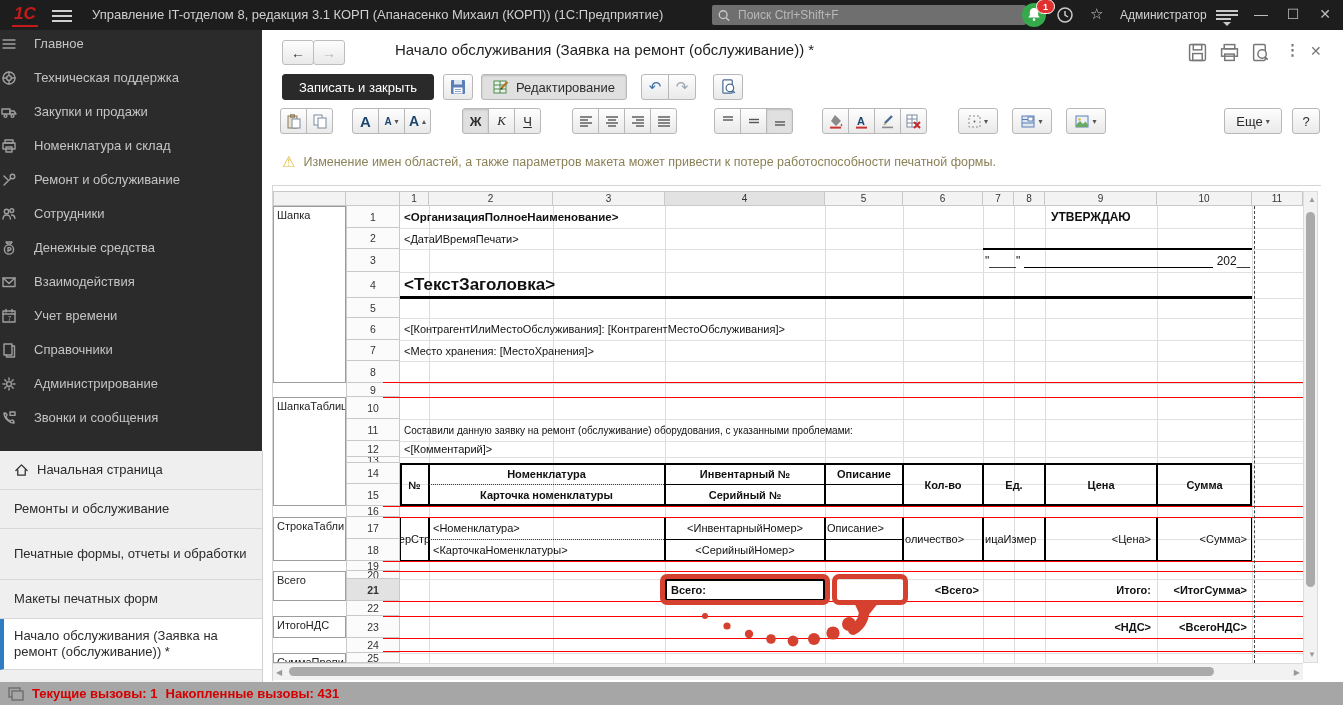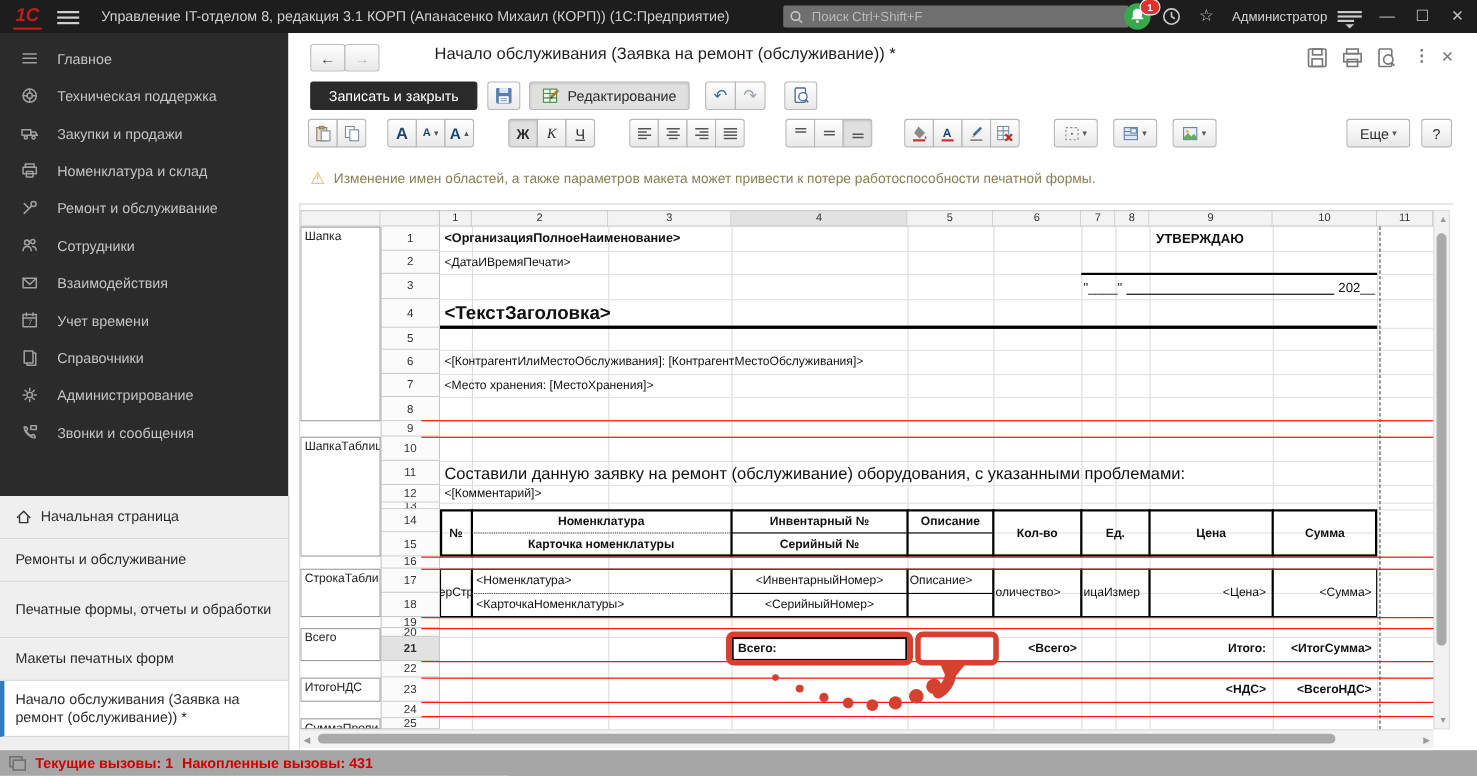--- a/index.html
+++ b/index.html
@@ -17,21 +17,21 @@
   .searchbox input::placeholder{color:#b9b9b9;}
   .bellwrap{position:absolute;left:1022px;top:3px;width:24px;height:24px;background:#35a94c;border-radius:50%;}
   .badge{position:absolute;left:14px;top:-4px;min-width:13px;height:13px;background:#e03131;border:1px solid #fff;border-radius:8px;color:#fff;font-size:9px;font-weight:bold;display:flex;align-items:center;justify-content:center;padding:0 2px;}
   .ticon{position:absolute;top:5px;color:#c9c9c9;font-size:15px;}
   .winbtn{position:absolute;top:6px;color:#bdbdbd;font-size:14px;width:22px;text-align:center;}
   .usermenu{position:absolute;left:1216px;top:8px;width:22px;height:14px;}
   .usermenu i{display:block;height:2px;background:#c9c9c9;margin:2px 0;}
   .usermenu .car{width:0;height:0;border-left:4px solid transparent;border-right:4px solid transparent;border-top:4px solid #c9c9c9;background:none;margin:1px auto 0;}
   
   .sidenav{position:absolute;left:0;top:30px;width:262px;height:421px;background:#2b2b2b;padding-top:6px;box-sizing:border-box;}
-  .snav-item{display:flex;align-items:center;height:34px;padding-left:18px;color:#c4c4c4;font-size:13px;gap:16px;cursor:default;}
+  .snav-item{display:flex;height:34px;color:#c4c4c4;font-size:13px;gap:16px;cursor:default;}
   .snav-item svg{flex:0 0 18px;}
   .pages{position:absolute;left:0;top:451px;width:262px;height:231px;background:#efefef;border-right:1px solid #d0d0d0;}
   .page-item{display:flex;align-items:center;min-height:34px;padding:2px 10px 2px 14px;border-bottom:1px solid #d8d8d8;color:#2b2b2b;font-size:13px;gap:8px;line-height:1.25;}
   .page-item.active{background:#fff;border-left:4px solid #2f7cc3;padding-left:10px;}
   
   .statusbar{position:absolute;left:0;top:682px;width:1343px;height:23px;background:#a6a6a6;display:flex;align-items:center;padding-left:8px;gap:8px;box-sizing:border-box;}
   .statusbar .txt{color:#d40000;font-size:13px;font-weight:bold;white-space:nowrap;}
   
   .navbtn{position:absolute;top:40px;width:30px;height:23px;border:1px solid #bdbdbd;background:linear-gradient(#fdfdfd,#e9e9e9);border-radius:3px;display:flex;align-items:center;justify-content:center;font-size:14px;}
   .pgtitle{position:absolute;left:395px;top:41px;font-size:15px;color:#1e1e1e;white-space:nowrap;}
@@ -172,20 +172,28 @@
       <svg class="icn" width="18" height="16" viewBox="0 0 16 16">
           <circle cx="5.5" cy="5.5" r="2.2"></circle>
           <circle cx="10.8" cy="4.6" r="1.9"></circle>
           <path d="M2 13c0-2.4 1.6-4 3.8-4s3.6 1.6 3.6 4"></path>
           <path d="M10.5 9c2 0 3.3 1.4 3.3 3.4"></path>
         </svg>
       <span>Сотрудники</span>
     </div>
     <div class="snav-item">
       <svg class="icn" width="18" height="16" viewBox="0 0 16 16">
+          <path d="M6.5 4h3L11 2H5z"></path>
+          <circle cx="8" cy="9.5" r="4.6"></circle>
+          <path d="M7 11.8V7.6h1.6a1.3 1.3 0 0 1 0 2.6H7"></path>
+        </svg>
+      <span>Денежные средства</span>
+    </div>
+    <div class="snav-item">
+      <svg class="icn" width="18" height="16" viewBox="0 0 16 16">
           <rect x="2" y="4" width="12" height="8.5"></rect>
           <path d="M2 4l6 5.5L14 4"></path>
         </svg>
       <span>Взаимодействия</span>
     </div>
     <div class="snav-item">
       <svg class="icn" width="18" height="16" viewBox="0 0 16 16">
           <rect x="2" y="3" width="12" height="11"></rect>
           <line x1="2" y1="6" x2="14" y2="6"></line>
           <line x1="5" y1="1.5" x2="5" y2="4"></line>
@@ -587,21 +595,21 @@
     <div class="cell" style="left:710px;top:63px;width:269px;height:23px;font-size:12px">
       <span>"____"</span>
       <span class="uline"></span>
       <span>202__</span>
     </div>
     <div class="cell b" style="left:129px;top:86px;width:700px;height:26px;font-size:17px">&lt;ТекстЗаголовка&gt;</div>
     <div class="blk" style="left:127px;top:110px;width:852px;height:2.5px"></div>
     <div class="cell" style="left:129px;top:132px;width:700px;height:22px">&lt;[КонтрагентИлиМестоОбслуживания]: [КонтрагентМестоОбслуживания]&gt;</div>
     <div class="cell" style="left:129px;top:154px;width:700px;height:21px">&lt;Место хранения: [МестоХранения]&gt;</div>
 
-    <div class="cell" style="left:129px;top:233px;width:820px;height:22px;font-size:15px">Составили данную заявку на ремонт (обслуживание) оборудования, с указанными проблемами:</div>
+    <div class="cell" style="left:129px;top:233px;width:820px;height:22px;font-size:10px">Составили данную заявку на ремонт (обслуживание) оборудования, с указанными проблемами:</div>
     <div class="cell" style="left:129px;top:255px;width:300px;height:16px">&lt;[Комментарий]&gt;</div>
 
     <div class="hdrblk" style="left:127px;top:277px;width:852px;height:43px"></div>
     <div class="bv" style="left:155px;top:277px;height:43px"></div>
     <div class="bv" style="left:391px;top:277px;height:43px"></div>
     <div class="bv" style="left:551px;top:277px;height:43px"></div>
     <div class="bv" style="left:629px;top:277px;height:43px"></div>
     <div class="bv" style="left:709px;top:277px;height:43px"></div>
     <div class="bv" style="left:771px;top:277px;height:43px"></div>
     <div class="bv" style="left:883px;top:277px;height:43px"></div>

